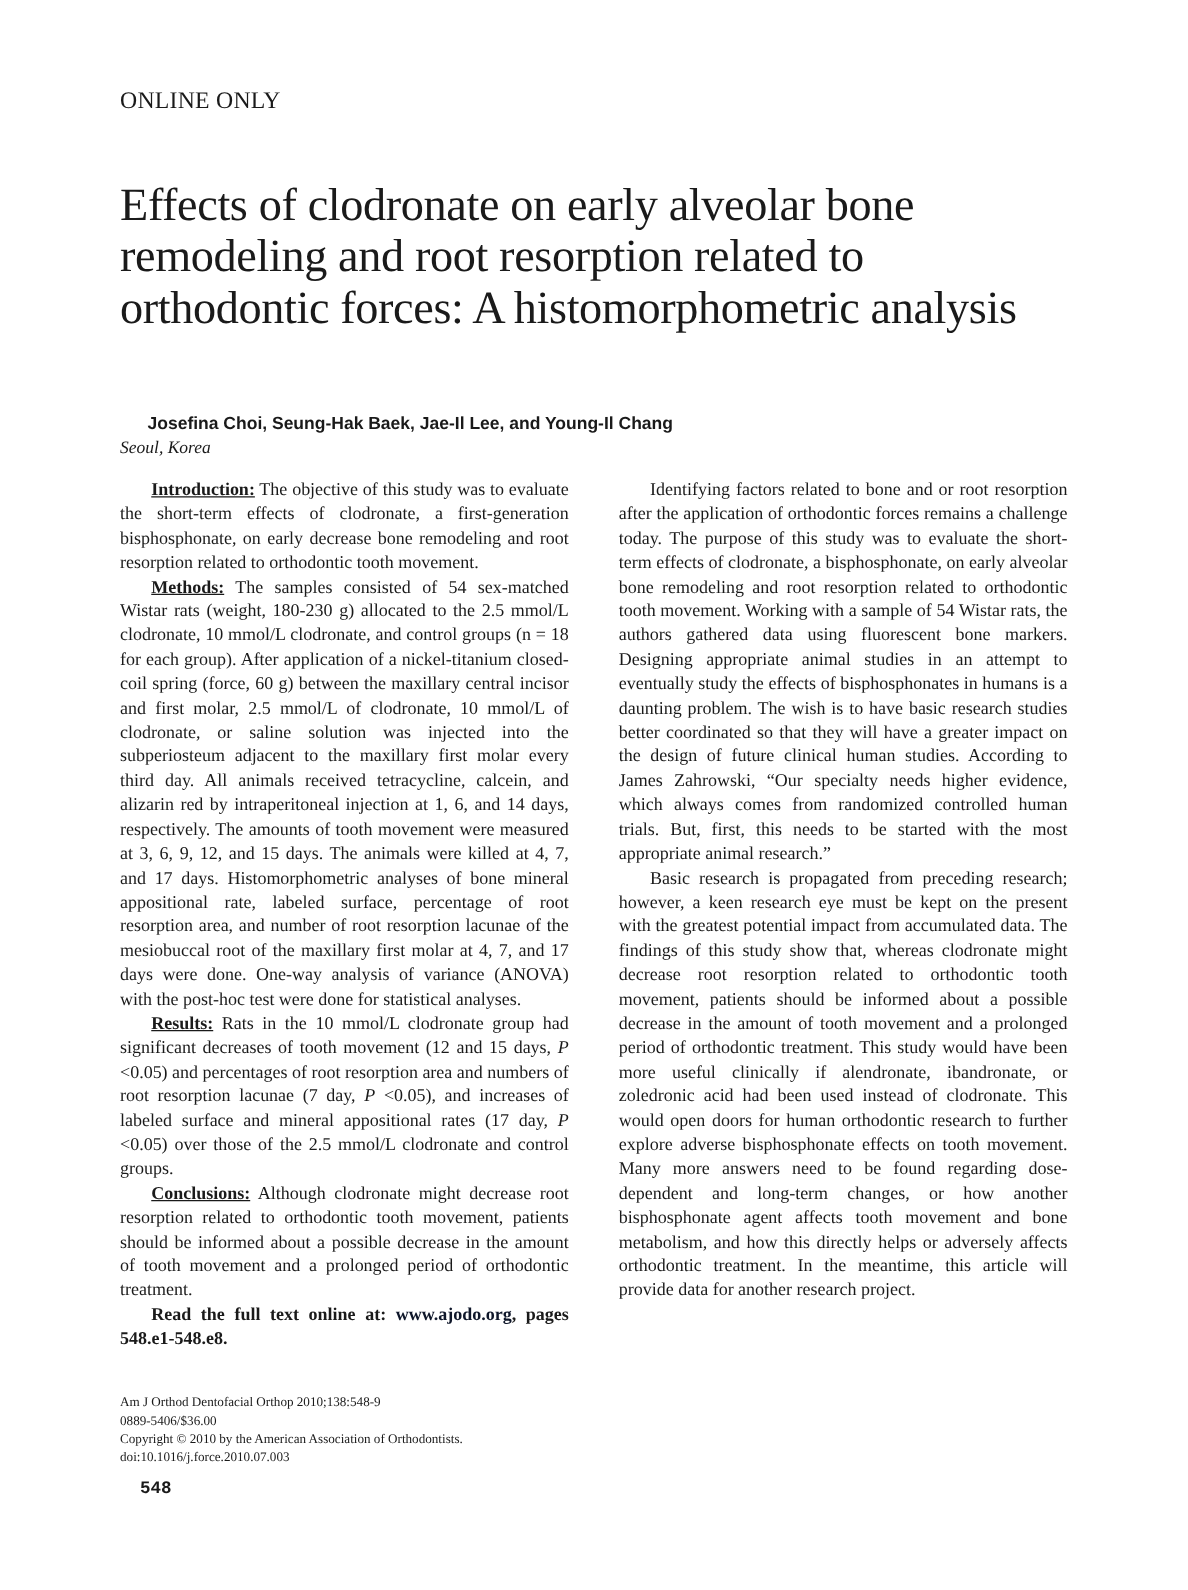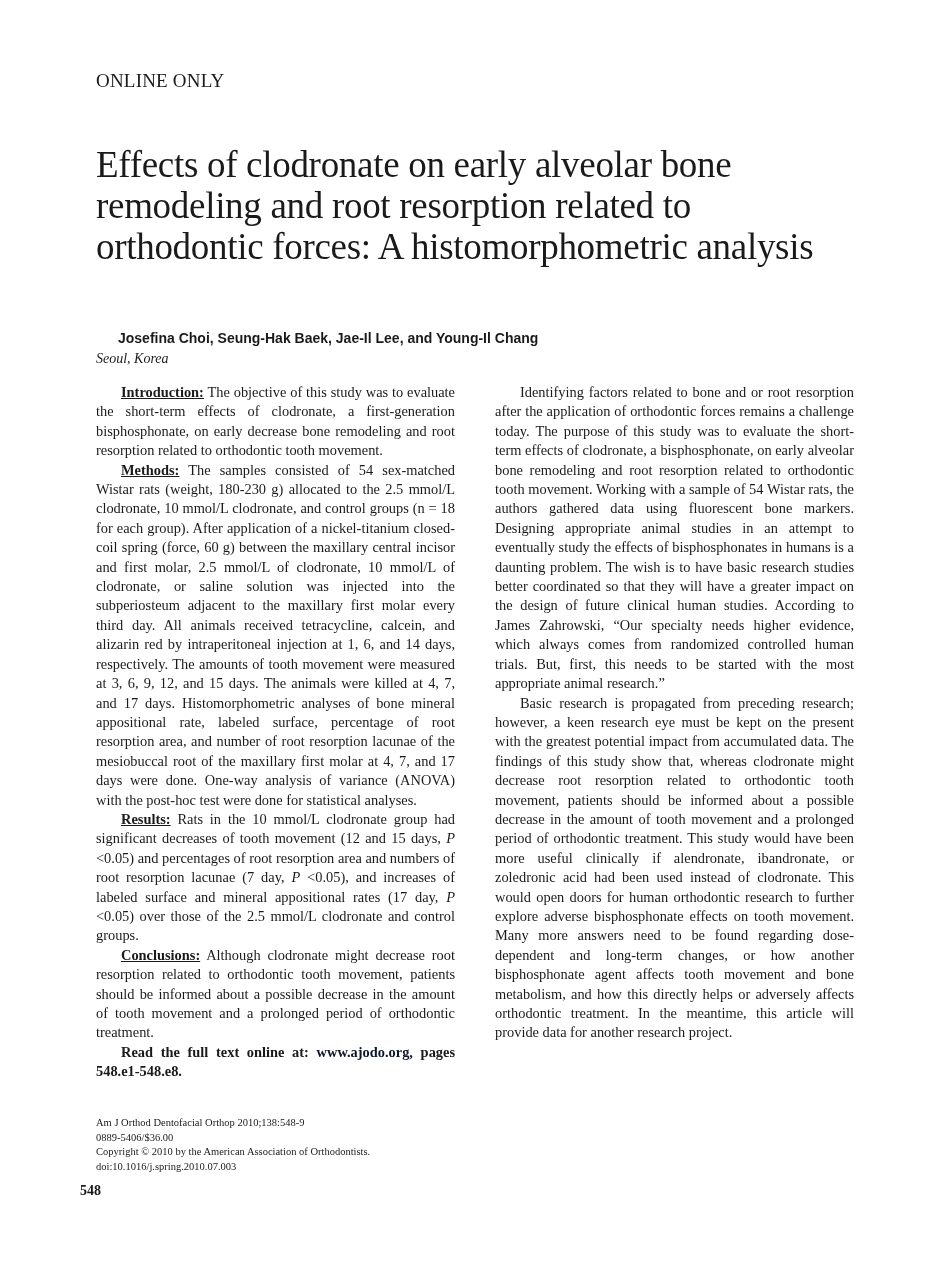--- a/index.html
+++ b/index.html
@@ -41,22 +41,22 @@
       font-weight: bold; font-size: 13.5px; margin: 2px 0 6px 0;
     }
     .readfull { font-weight: bold; margin: 0; text-indent: 25px; }
     .readfull a { color: #0f172a; text-decoration: none; }
     .footer {
       position: absolute; left: 96px; top: 1116px;
       font-size: 10.5px; line-height: 14.5px;
     }
     .footer div { margin: 0; }
     .page-number {
-      position: absolute; left: 80px; top: 1183px;
-      font-family: Liberation Serif, serif;
+      position: absolute; left: 112px; top: 1183px;
+      font-family: Liberation Mono, monospace;
       font-size: 14px; font-weight: bold;
     }
   </style>
 </head>
 <body>
 
 <div class="section-label">ONLINE ONLY</div>
 
 <h1 class="title">Effects of clodronate on early alveolar bone remodeling and root resorption related to orthodontic forces: A histomorphometric analysis</h1>
 
@@ -73,16 +73,16 @@
 
 <div class="col-right">
   <p class="para">Identifying factors related to bone and or root resorption after the application of orthodontic forces remains a challenge today. The purpose of this study was to evaluate the short-term effects of clodronate, a bisphosphonate, on early alveolar bone remodeling and root resorption related to orthodontic tooth movement. Working with a sample of 54 Wistar rats, the authors gathered data using fluorescent bone markers. Designing appropriate animal studies in an attempt to eventually study the effects of bisphosphonates in humans is a daunting problem. The wish is to have basic research studies better coordinated so that they will have a greater impact on the design of future clinical human studies. According to James Zahrowski, “Our specialty needs higher evidence, which always comes from randomized controlled human trials. But, first, this needs to be started with the most appropriate animal research.”</p>
   <p class="para">Basic research is propagated from preceding research; however, a keen research eye must be kept on the present with the greatest potential impact from accumulated data. The findings of this study show that, whereas clodronate might decrease root resorption related to orthodontic tooth movement, patients should be informed about a possible decrease in the amount of tooth movement and a prolonged period of orthodontic treatment. This study would have been more useful clinically if alendronate, ibandronate, or zoledronic acid had been used instead of clodronate. This would open doors for human orthodontic research to further explore adverse bisphosphonate effects on tooth movement. Many more answers need to be found regarding dose-dependent and long-term changes, or how another bisphosphonate agent affects tooth movement and bone metabolism, and how this directly helps or adversely affects orthodontic treatment. In the meantime, this article will provide data for another research project.</p>
 </div>
 
 <div class="footer">
   <div>Am J Orthod Dentofacial Orthop 2010;138:548-9</div>
   <div>0889-5406/$36.00</div>
   <div>Copyright © 2010 by the American Association of Orthodontists.</div>
-  <div>doi:10.1016/j.spring.2010.07.003</div>
+  <div>doi:10.1016/j.force.2010.07.003</div>
 </div>
 
 <div class="page-number">548</div>
 
 </body></html>

